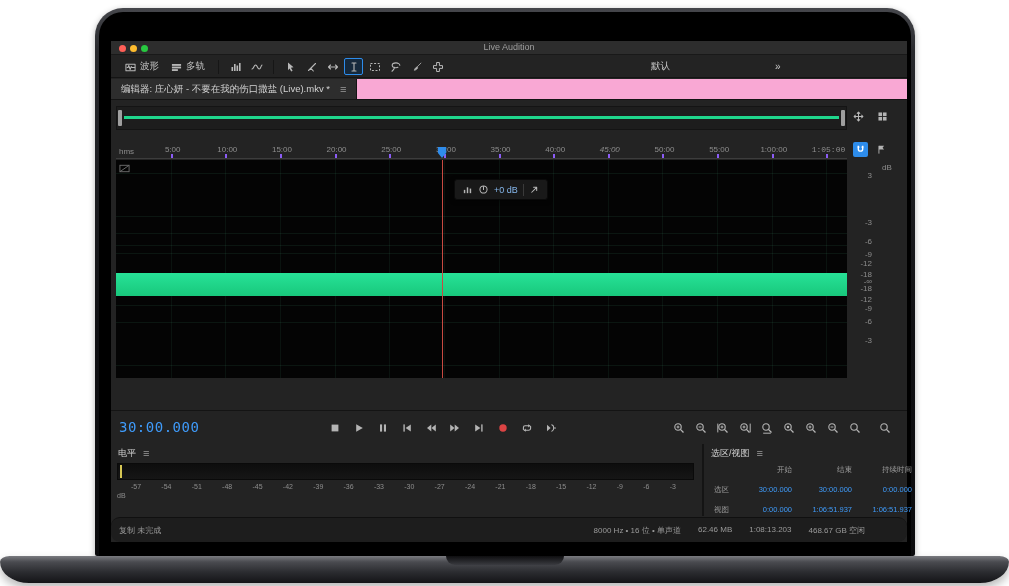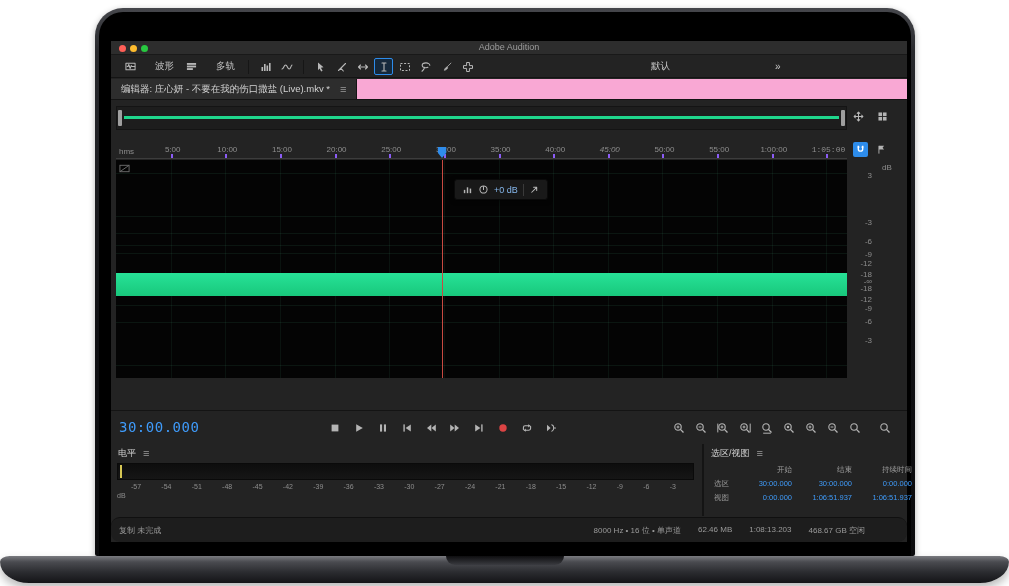--- a/index.html
+++ b/index.html
@@ -37,21 +37,21 @@
   }
   
   .app { position:absolute; left:12px; top:29px; width:796px; height:501px; background:#232323; color:#c8c8c8; }
   .titlebar { position:absolute; top:0; left:0; right:0; height:14px; background:#2d2d2d; border-bottom:1px solid #191919; }
   .tl { position:absolute; top:3.5px; width:7px; height:7px; border-radius:50%; }
   .tl.red{left:8px; background:#ff5f57;} .tl.yellow{left:19px; background:#febc2e;} .tl.green{left:30px; background:#28c840;}
   .title-text { line-height:13px; text-align:center; font-size:9px; color:#9d9d9d; }
 
   .toolbar { position:absolute; top:15px; left:0; right:0; height:22px; background:#232323; border-bottom:1px solid #141414;
     display:flex; align-items:center; padding:0 8px; }
-  .view-btn { display:flex; align-items:center; gap:19px; padding:1px 6px; font-size:9.5px; color:#c8c8c8; border-radius:2px; }
+  .view-btn { display:flex; align-items:flex-end; gap:4px; padding:1px 6px; font-size:9.5px; color:#c8c8c8; border-radius:2px; }
   .tb-sep { width:1px; height:14px; background:#161616; margin:0 7px; flex:0 0 auto; }
   .tool-row { display:flex; gap:2px; }
   .tool-btn { width:19px; height:17px; display:flex; align-items:center; justify-content:center; border:1px solid transparent; border-radius:2px; }
   .tool-btn.active { border-color:#2d8ceb; background:#16293c; }
   .workspace-label { position:absolute; left:540px; font-size:9.5px; color:#c8c8c8; }
   .overflow-label { position:absolute; left:664px; font-size:10px; color:#c8c8c8; }
 
   .tabbar { position:absolute; top:38px; left:0; right:0; height:21px; background:#f9a8d4; border-bottom:1px solid #141414;
     display:flex; align-items:center; }
   .tab { display:flex; align-items:center; gap:10px; height:100%; padding:0 10px; background:#2d2d2d; border-right:1px solid #141414;
@@ -103,21 +103,21 @@
   .panel { position:absolute; top:0; height:72px; background:#232323; }
   .levels-panel { left:0; width:591px; }
   .sel-panel { left:593px; right:0; }
   .panel-header { display:flex; align-items:center; gap:7px; height:16px; padding:2px 7px 0; font-size:9px; color:#d0d0d0; }
   .meter-wrap { position:absolute; left:6px; right:8px; top:19px; }
   .meter-track { height:17px; background:linear-gradient(180deg,#0d0d0d,#161616); border:1px solid #0a0a0a; position:relative; }
   .meter-peak { position:absolute; left:2px; top:1px; bottom:1px; width:2px; background:#d6c654; }
   .meter-scale { display:flex; justify-content:space-between; padding:3px 18px 0 14px; font-size:7px; color:#8d8d8d; }
   .meter-db { font-size:7px; color:#8d8d8d; margin-top:2px; }
 
-  .sel-table { display:grid; grid-template-columns:30px 48px 60px 60px; font-size:7.5px; padding:5px 0 0 10px; row-gap:4px; }
+  .sel-table { display:grid; grid-template-columns:30px 48px 60px 60px; font-size:7.5px; padding:5px 0 0 10px; row-gap:10px; }
   .sel-h { color:#9a9a9a; text-align:right; }
   .sel-l { color:#9a9a9a; text-align:left; }
   .sel-v { color:#3f9bfa; text-align:right; }
 
   .statusbar { position:absolute; top:476px; left:0; right:0; bottom:0; background:#1d1d1d; border-top:1px solid #101010;
     display:flex; align-items:center; font-size:8px; color:#9a9a9a; padding:0 8px;border-radius:9px; }
   .status-right { margin-left:auto; display:flex; gap:17px; margin-right:34px; }
 
   .ic-wrap { display:inline-flex; }
   .ic-wrap svg { width:11px; height:11px; display:block; }
@@ -128,21 +128,21 @@
 
 <div class="laptop-screen">
   <div class="screen-glass">
 
     <div class="app">
 
       <div class="titlebar">
         <span class="tl red"></span>
         <span class="tl yellow"></span>
         <span class="tl green"></span>
-        <div class="title-text">Adobe Audition</div>
+        <div class="title-text">Live Audition</div>
       </div>
 
       <div class="toolbar">
         <div class="view-btn">
           <span class="ic-wrap">
               <svg viewBox="0 0 12 12">
                 <rect x="1" y="2.5" width="10" height="7" stroke="#b8b8b8" fill="none" stroke-width="1.1" stroke-linecap="round" stroke-linejoin="round"></rect>
                 <path d="M2.3 6h1l.8-2.2 1.5 4.4 1.2-3.2.8 1h3.1" stroke="#b8b8b8" fill="none" stroke-width="1.1" stroke-linecap="round" stroke-linejoin="round"></path>
               </svg>
             </span>

